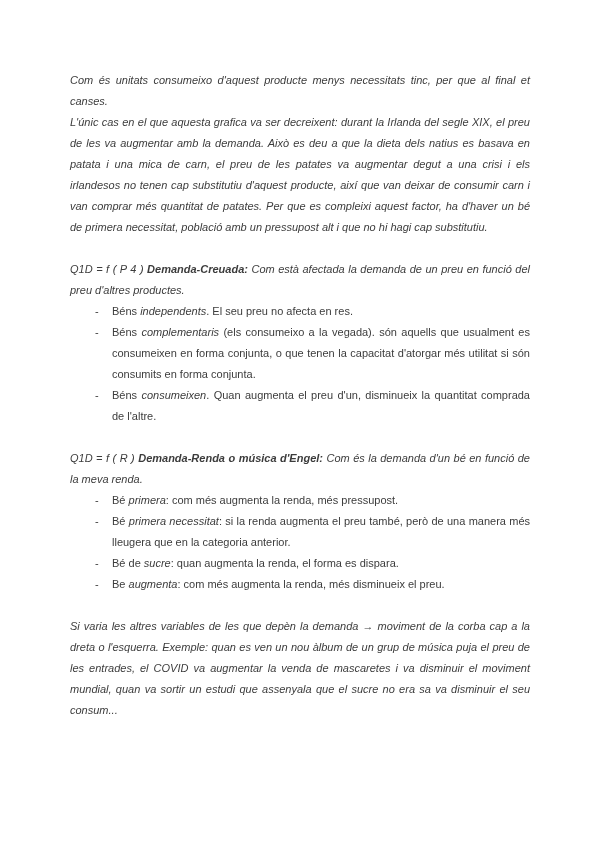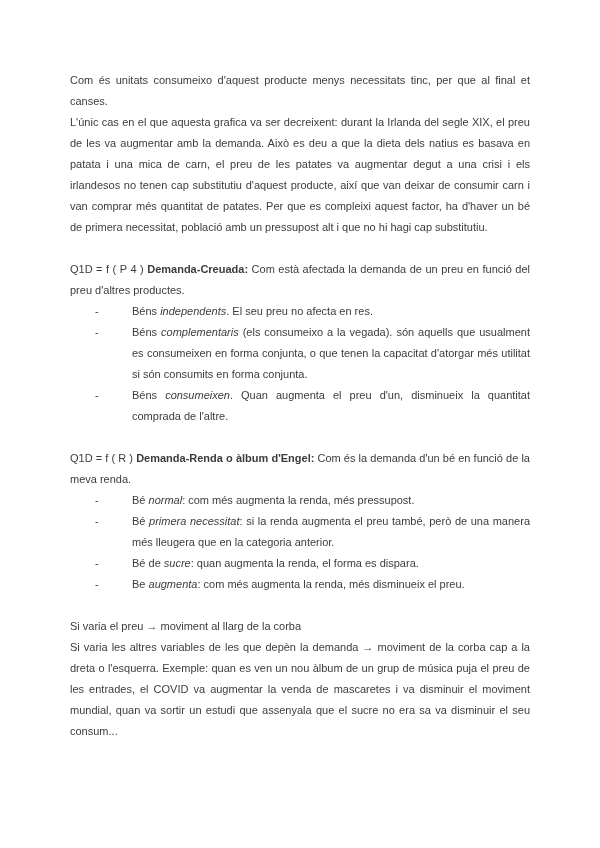--- a/index.html
+++ b/index.html
@@ -17,33 +17,33 @@
     padding: 70px 70px 0 70px;
     font-family: "Liberation Sans", "DejaVu Sans", sans-serif;
     font-size: 11px;
     line-height: 21px;
     color: #3c3c3c;
     overflow: hidden;
   }
   p.para {
     margin: 0;
     text-align: justify;
+    font-style: italic;
   }
   .section-gap { height: 21px; }
   .bullet {
     display: flex;
     margin-left: 25px;
   }
   .bullet .marker {
     flex: 0 0 17px;
   }
   .bullet .btext {
     flex: 1;
     text-align: justify;
-    margin-left: 20px;
   }
   b { font-weight: bold; }
   i { font-style: italic; }
 </style>
 </head>
 <body>
 
 <div class="page">
 
   <p class="para">Com és unitats consumeixo d'aquest producte menys necessitats tinc, per que al final et canses.</p>
@@ -64,41 +64,40 @@
     <span class="btext"><span>Béns </span><i>complementaris</i><span> (els consumeixo a la vegada). són aquells que usualment es consumeixen en forma conjunta, o que tenen la capacitat d'atorgar més utilitat si són consumits en forma conjunta.</span></span>
   </div>
 
   <div class="bullet">
     <span class="marker">-</span>
     <span class="btext"><span>Béns </span><i>consumeixen</i><span>. Quan augmenta el preu d'un, disminueix la quantitat comprada de l'altre.</span></span>
   </div>
 
   <div class="section-gap"></div>
 
-  <p class="para"><span>Q1D = f ( R ) </span><b>Demanda-Renda o àlbum d'Engel:</b><span> Com és la demanda d'un bé en funció de la meva renda.</span></p>
+  <p class="para"><span>Q1D = f ( R ) </span><b>Demanda-Renda o música d'Engel:</b><span> Com és la demanda d'un bé en funció de la meva renda.</span></p>
 
   <div class="bullet">
     <span class="marker">-</span>
-    <span class="btext"><span>Bé </span><i>normal</i><span>: com més augmenta la renda, més pressupost.</span></span>
+    <span class="btext"><span>Bé </span><i>primera</i><span>: com més augmenta la renda, més pressupost.</span></span>
   </div>
 
   <div class="bullet">
     <span class="marker">-</span>
     <span class="btext"><span>Bé </span><i>primera necessitat</i><span>: si la renda augmenta el preu també, però de una manera més lleugera que en la categoria anterior.</span></span>
   </div>
 
   <div class="bullet">
     <span class="marker">-</span>
     <span class="btext"><span>Bé de </span><i>sucre</i><span>: quan augmenta la renda, el forma es dispara.</span></span>
   </div>
 
   <div class="bullet">
     <span class="marker">-</span>
     <span class="btext"><span>Be </span><i>augmenta</i><span>: com més augmenta la renda, més disminueix el preu.</span></span>
   </div>
 
   <div class="section-gap"></div>
 
-  <p class="para">Si varia el preu → moviment al llarg de la corba</p>
 
   <p class="para">Si varia les altres variables de les que depèn la demanda → moviment de la corba cap a la dreta o l'esquerra. Exemple: quan es ven un nou àlbum de un grup de música puja el preu de les entrades, el COVID va augmentar la venda de mascaretes i va disminuir el moviment mundial, quan va sortir un estudi que assenyala que el sucre no era sa va disminuir el seu consum...</p>
 
 </div>
 
 </body></html>

